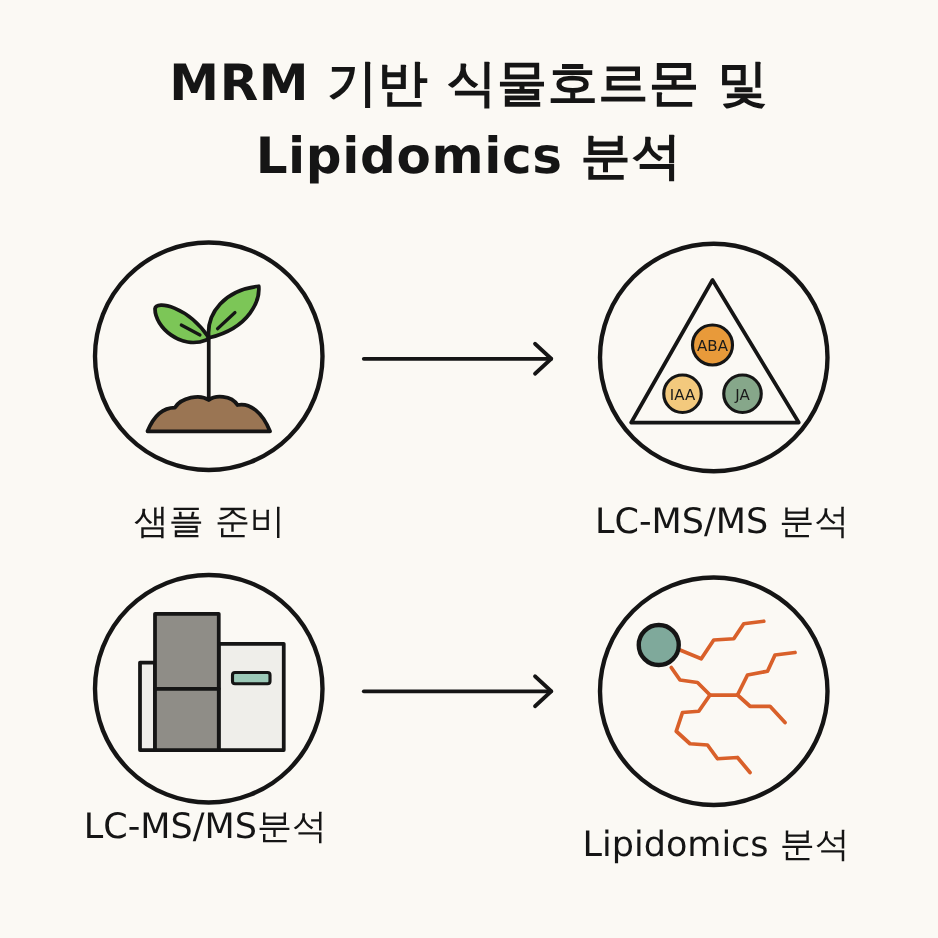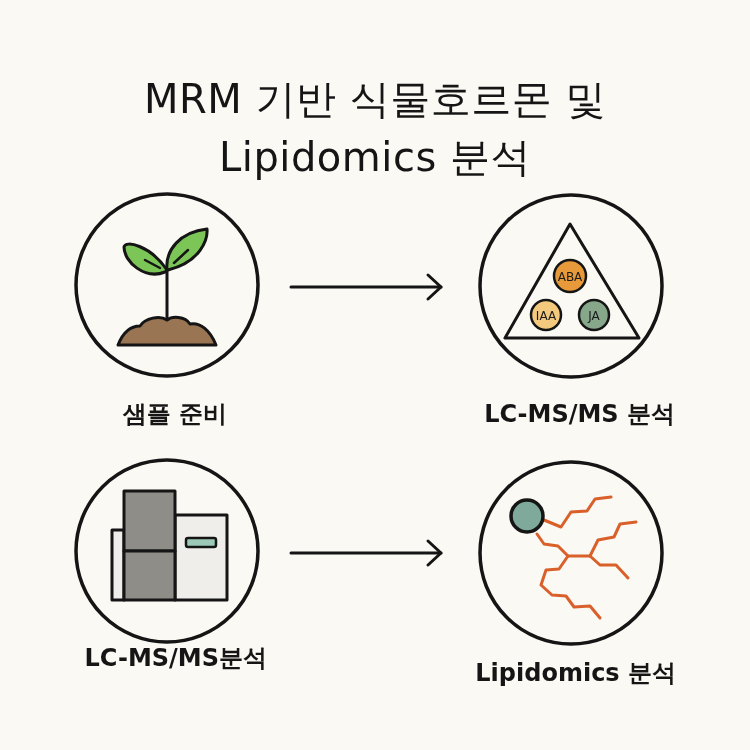--- a/index.html
+++ b/index.html
@@ -5,27 +5,26 @@
     html, body { margin: 0; padding: 0; }
     body {
       width: 750px; height: 750px; overflow: hidden;
       background: #fbf9f4;
       font-family: "DejaVu Sans", "Liberation Sans", sans-serif;
       color: #151515;
       position: relative;
     }
     .title {
       position: absolute; left: 0; top: 38px; width: 750px;
-      text-align: center; font-weight: normal; font-size: 40px; line-height: 58px;
+      text-align: center; font-weight: bold; font-size: 40px; line-height: 58px;
       letter-spacing: 0.5px;
-      margin-top: 32px;
     }
     .title div { display: block; }
     .node-label {
-      position: absolute; font-weight: bold; font-size: 24px; text-align: right;
+      position: absolute; font-weight: normal; font-size: 28px; text-align: left;
       white-space: nowrap;
     }
     svg.diagram { position: absolute; left: 0; top: 0; }
     .circle-text { font-family: "DejaVu Sans", sans-serif; font-size: 12px; text-anchor: middle; dominant-baseline: central; fill: #1a1a1a; }
   </style>
 </head>
 <body>
 
 <div class="title">
   <div>MRM 기반 식물호르몬 및</div>
@@ -87,15 +86,15 @@
       <polyline points="537,534 544,544 558,546 568,556 590,556"></polyline>
       <polyline points="590,556 598,540 614,537 620,524 636,522"></polyline>
       <polyline points="590,556 600,565 616,565 628,578"></polyline>
       <polyline points="568,556 559,569 546,570 541,585 552,595 566,596 574,607 590,606 600,618"></polyline>
       <circle cx="527" cy="516" r="16" fill="#7fa99b" stroke="#151515" stroke-width="3.5"></circle>
     </g>
   </g>
 </svg>
 
 <div class="node-label" style="left:107px; top:398px; width:120px;">샘플 준비</div>
-<div class="node-label" style="left:465px; top:398px; width:210px;">LC-MS/MS 분석</div>
+<div class="node-label" style="left:476px; top:398px; width:210px;">LC-MS/MS 분석</div>
 <div class="node-label" style="left:67px; top:642px; width:200px;">LC-MS/MS분석</div>
 <div class="node-label" style="left:466px; top:657px; width:210px;">Lipidomics 분석</div>
 
 </body></html>

